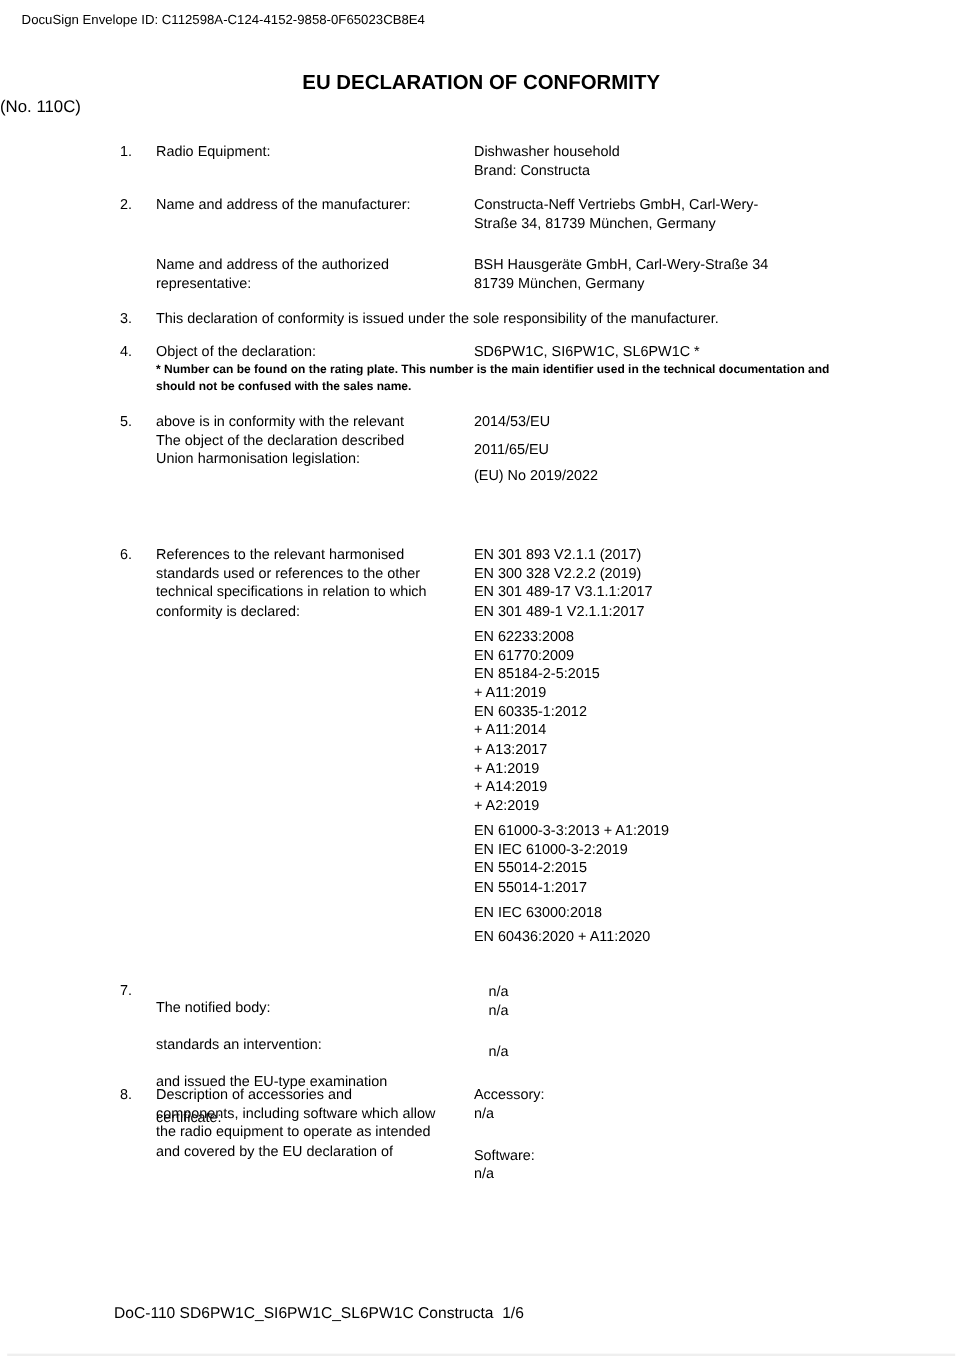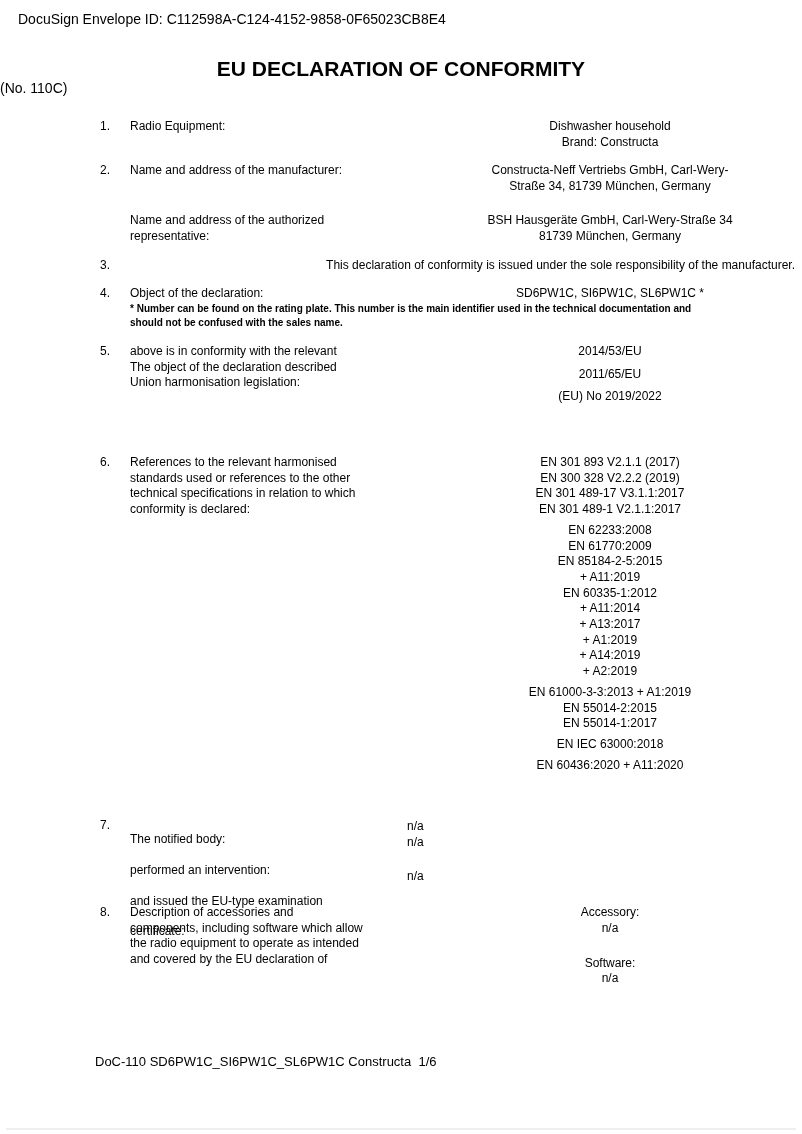--- a/index.html
+++ b/index.html
@@ -10,61 +10,61 @@
     height: 1134px;
     background: #ffffff;
     font-family: "Liberation Sans", sans-serif;
     font-size: 12px;
     color: #000000;
     overflow: hidden;
   }
   .docusign {
     position: absolute;
     left: 18px; top: 11px;
-    font-size: 14px;
+    font-size: 11px;
   }
   .title {
     position: absolute;
     left: 0; top: 60px; width: 802px;
     text-align: center;
-    font-size: 21px;
+    font-size: 17px;
     font-weight: bold;
     line-height: 18px;
   }
   .subtitle {
     position: absolute;
     left: 0; top: 80px; width: 802px;
     text-align: left;
     font-size: 14px;
     line-height: 17px;
   }
   .sec { position: absolute; left: 0; width: 802px; }
   .num  { position: absolute; left: 100px; width: 28px;  line-height: 15.5px; }
   .lab  { position: absolute; left: 130px; width: 278px; line-height: 15.5px; }
-  .val  { position: absolute; left: 425px; width: 370px; line-height: 15.5px; text-align: center; }
-  .full { position: absolute; left: 130px; width: 665px; line-height: 15.5px; text-align: right; }
+  .val  { position: absolute; left: 395px; width: 370px; line-height: 15.5px; }
+  .full { position: absolute; left: 130px; width: 665px; line-height: 15.5px; }
   .line { min-height: 15.5px; white-space: nowrap; }
   .footnote {
     position: absolute;
     left: 130px; top: 16px; width: 610px;
     font-size: 10px;
     line-height: 13.5px;
     font-weight: bold;
   }
   .fnline { min-height: 13.5px; white-space: nowrap; }
   .para { margin: 0 0 7px 0; }
   .group { margin: 0 0 5px 0; }
   .group .line { line-height: 15.7px; min-height: 15.7px; }
   .lab7 { line-height: 18.8px; }
   .lab7 .line { min-height: 18.8px; margin-top: 12px; }
   .nval { position: absolute; left: 407px; line-height: 15.5px; }
   .gap-sm { margin-top: 4px; }
   .footer {
     position: absolute;
-    left: 95px; top: 1054px;
+    left: 95px; top: 1086px;
     font-size: 13px;
     white-space: pre;
   }
   .page-edge {
     position: absolute;
     left: 6px; top: 1128px; width: 790px; height: 2px;
     background: #efefef;
   }
 </style>
 </head>
@@ -165,37 +165,38 @@
         <div class="line">+ A11:2019</div>
         <div class="line">EN 60335-1:2012</div>
         <div class="line">+ A11:2014</div>
         <div class="line">+ A13:2017</div>
         <div class="line">+ A1:2019</div>
         <div class="line">+ A14:2019</div>
         <div class="line">+ A2:2019</div>
       </div>
       <div class="group">
         <div class="line">EN 61000-3-3:2013 + A1:2019</div>
+        <div class="line">EN IEC 61000-3-2:2019</div>
         <div class="line">EN 55014-2:2015</div>
         <div class="line">EN 55014-1:2017</div>
       </div>
       <div class="group">
         <div class="line">EN IEC 63000:2018</div>
       </div>
       <div class="group">
         <div class="line">EN 60436:2020 + A11:2020</div>
       </div>
     </div>
   </div>
 
   <div class="sec" style="top:818px">
     <div class="num">7.</div>
     <div class="lab lab7">
       <div class="line">The notified body:</div>
-      <div class="line">performed an intervention:</div>
+      <div class="line">standards an intervention:</div>
       <div class="line">and issued the EU-type examination</div>
       <div class="line">certificate:</div>
     </div>
   </div>
   <div class="nval" style="top:819px">n/a</div>
   <div class="nval" style="top:835px">n/a</div>
   <div class="nval" style="top:869px">n/a</div>
 
   <div class="sec" style="top:905px">
     <div class="num">8.</div>

